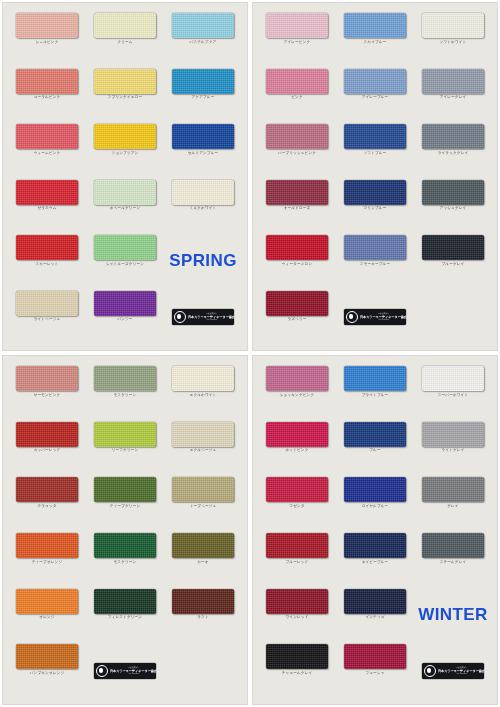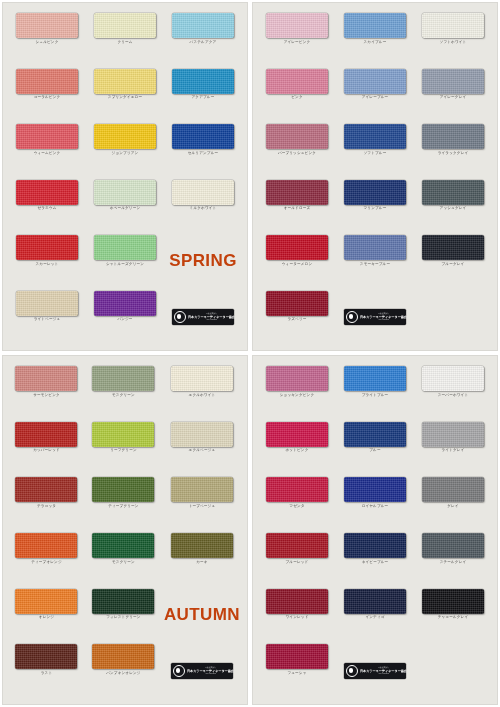--- a/index.html
+++ b/index.html
@@ -62,21 +62,21 @@
     text-align:center;
   }
   .season-cell{
     display:flex;align-items:center;justify-content:center;
     padding-top:0;
   }
   .season-name{
     font-size:17px;
     font-weight:bold;
     letter-spacing:0.4px;
-    color:#c2410c;
+    color:#1d4ed8;
     font-family:"Liberation Sans", sans-serif;
     text-align:center;
     line-height:1;
   }
   .badge-cell{
     display:flex;align-items:center;justify-content:center;
     padding-top:2px;
   }
   .badge{
     width:62px;height:16px;
@@ -340,23 +340,20 @@
             <div class="label">カーキ</div>
           </div>
           <div class="cell">
             <div class="swatch" style="background-color: rgb(236, 123, 35);"></div>
             <div class="label">オレンジ</div>
           </div>
           <div class="cell">
             <div class="swatch" style="background-color: rgb(20, 51, 31);"></div>
             <div class="label">フォレストグリーン</div>
           </div>
-          <div class="cell season-cell">
-            <div class="season-name">AUTUMN</div>
-          </div>
           <div class="cell">
             <div class="swatch" style="background-color: rgb(90, 34, 25);"></div>
             <div class="label">ラスト</div>
           </div>
           <div class="cell">
             <div class="swatch" style="background-color: rgb(199, 102, 23);"></div>
             <div class="label">パンプキンオレンジ</div>
           </div>
           <div class="cell badge-cell">
             <div class="badge">
@@ -423,20 +420,23 @@
             <div class="label">スチールグレイ</div>
           </div>
           <div class="cell">
             <div class="swatch" style="background-color: rgb(138, 18, 38);"></div>
             <div class="label">ワインレッド</div>
           </div>
           <div class="cell">
             <div class="swatch" style="background-color: rgb(20, 28, 60);"></div>
             <div class="label">インディゴ</div>
           </div>
+          <div class="cell season-cell">
+            <div class="season-name">WINTER</div>
+          </div>
           <div class="cell">
             <div class="swatch" style="background-color: rgb(16, 16, 19);"></div>
             <div class="label">チャコールグレイ</div>
           </div>
           <div class="cell">
             <div class="swatch" style="background-color: rgb(158, 14, 54);"></div>
             <div class="label">フューシャ</div>
           </div>
           <div class="cell badge-cell">
             <div class="badge">

